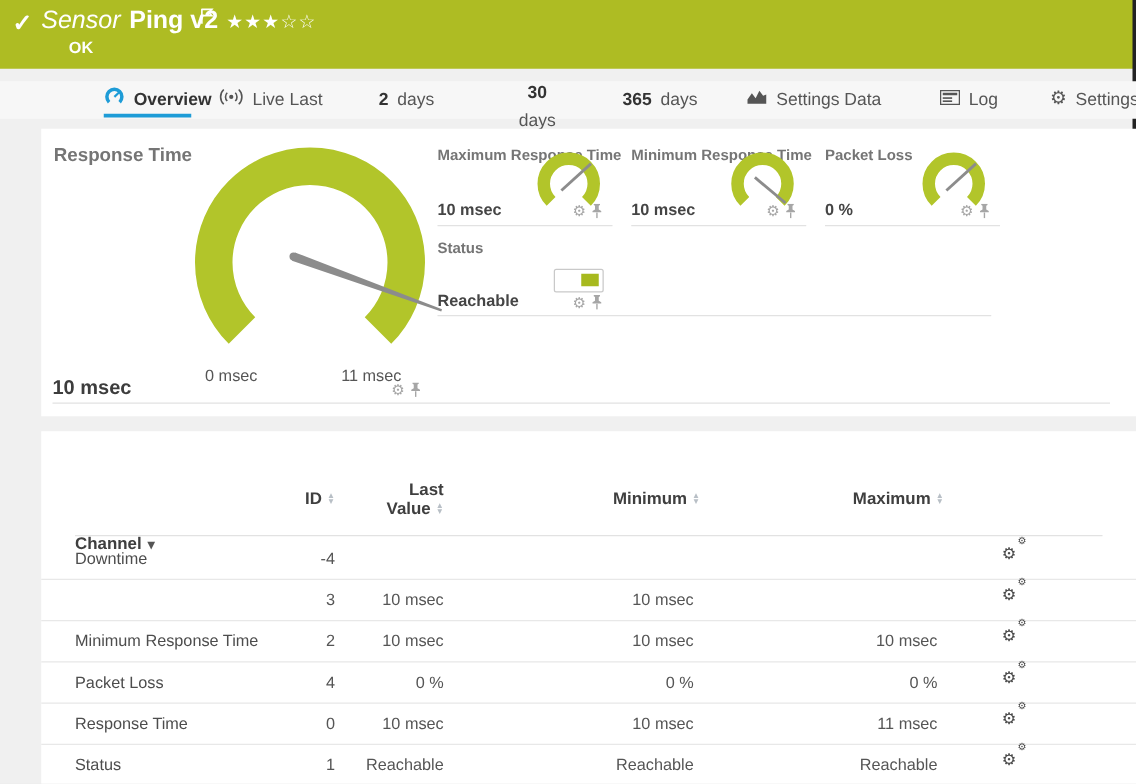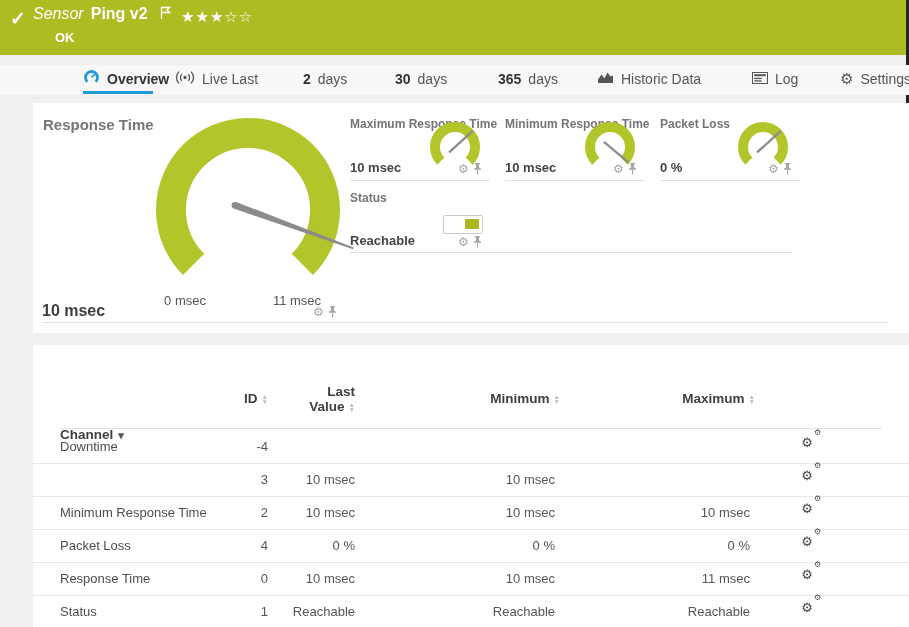--- a/index.html
+++ b/index.html
@@ -2,21 +2,21 @@
 <html><head>
 <meta charset="utf-8">
 <style>
   html,body{margin:0;padding:0;}
   body{font-family:"Liberation Sans",sans-serif;background:#e9e9e9;}
   .screen{position:relative;width:909px;height:627px;overflow:hidden;background:#f0f0f0;}
 
   
   .hdr{position:absolute;left:0;top:0;width:909px;height:55px;background:#aebc23;color:#fff;}
   .hdr .check{position:absolute;left:10px;top:7px;font-size:19px;font-weight:bold;}
-  .hdr .titleline{position:absolute;left:33px;top:5px;font-size:16px;white-space:nowrap;}
+  .hdr .titleline{position:absolute;left:33px;top:5px;font-size:20px;white-space:nowrap;}
   .hdr .kind{font-style:italic;font-weight:normal;margin-right:7px;}
   .hdr .name{font-weight:bold;}
   .hdr .flag{position:absolute;left:160px;top:6px;}
   .hdr .stars{position:absolute;left:181px;top:8px;font-size:15px;letter-spacing:1px;}
   .hdr .ok{position:absolute;left:55px;top:30px;font-size:13px;font-weight:bold;}
   .darkstrip{position:absolute;right:0;top:0;width:3px;height:175px;background:#232323;}
 
   
   .tabs{position:absolute;left:0;top:65px;width:909px;height:30px;background:#f7f7f7;}
   .tab{position:absolute;top:0;height:27px;display:flex;align-items:center;gap:7px;
@@ -103,35 +103,35 @@
           <path d="M4 1.6 a8.2 8.2 0 0 0 0 11.8" stroke="#555" stroke-width="1.3" fill="none"></path>
           <path d="M16 1.6 a8.2 8.2 0 0 1 0 11.8" stroke="#555" stroke-width="1.3" fill="none"></path>
         </svg>
       </span>
       <span>Live Last</span>
     </div>
     <div class="tab" style="left:303px;">
       <span class="num">2</span>
       <span>days</span>
     </div>
-    <div class="tab" style="left:395px;">
+    <div class="tab" style="left:415px;flex-direction:column;">
       <span class="num">30</span>
       <span>days</span>
     </div>
     <div class="tab" style="left:498px;">
       <span class="num">365</span>
       <span>days</span>
     </div>
     <div class="tab" style="left:597px;">
       <span>
         <svg width="17" height="13" viewBox="0 0 17 13">
           <path d="M1 12 L1 8.5 4.5 3.5 7.5 7.5 10.5 1.5 13.5 5.5 16 4.5 16 12 z" fill="#555"></path>
         </svg>
       </span>
-      <span>Historic Data</span>
+      <span>Settings Data</span>
     </div>
     <div class="tab" style="left:752px;">
       <span>
         <svg width="16" height="12" viewBox="0 0 16 12">
           <rect x="0.5" y="0.5" width="15" height="11" fill="none" stroke="#555"></rect>
           <rect x="2.2" y="2.2" width="11.6" height="2" fill="#555"></rect>
           <rect x="2.2" y="5.8" width="7.5" height="1.3" fill="#555"></rect>
           <rect x="2.2" y="8.3" width="7.5" height="1.3" fill="#555"></rect>
         </svg>
       </span>

